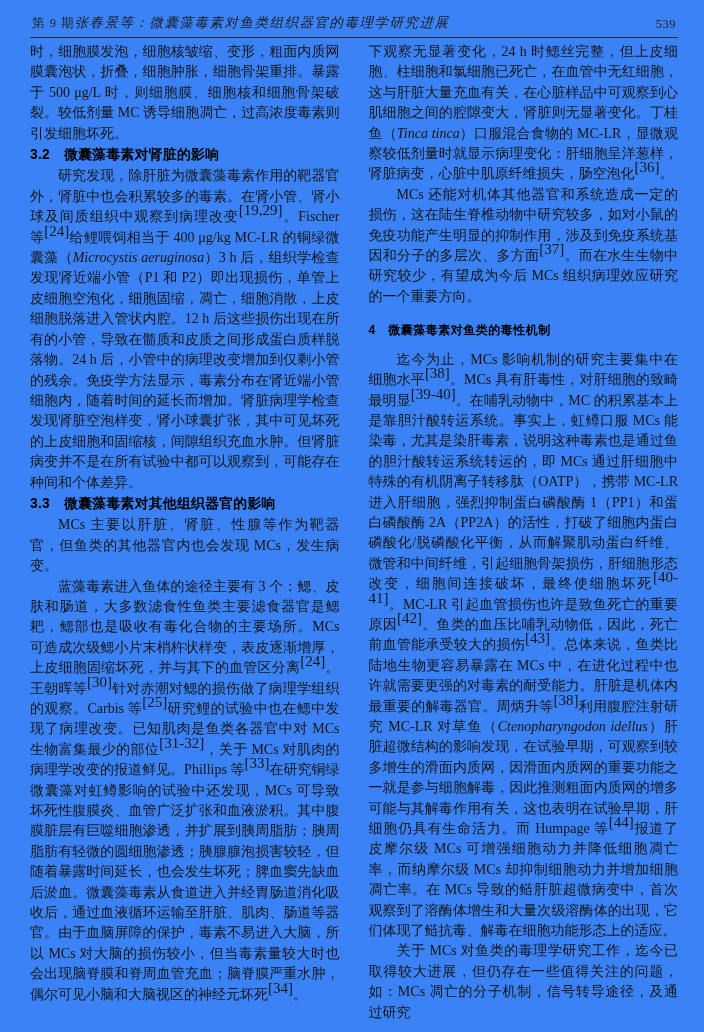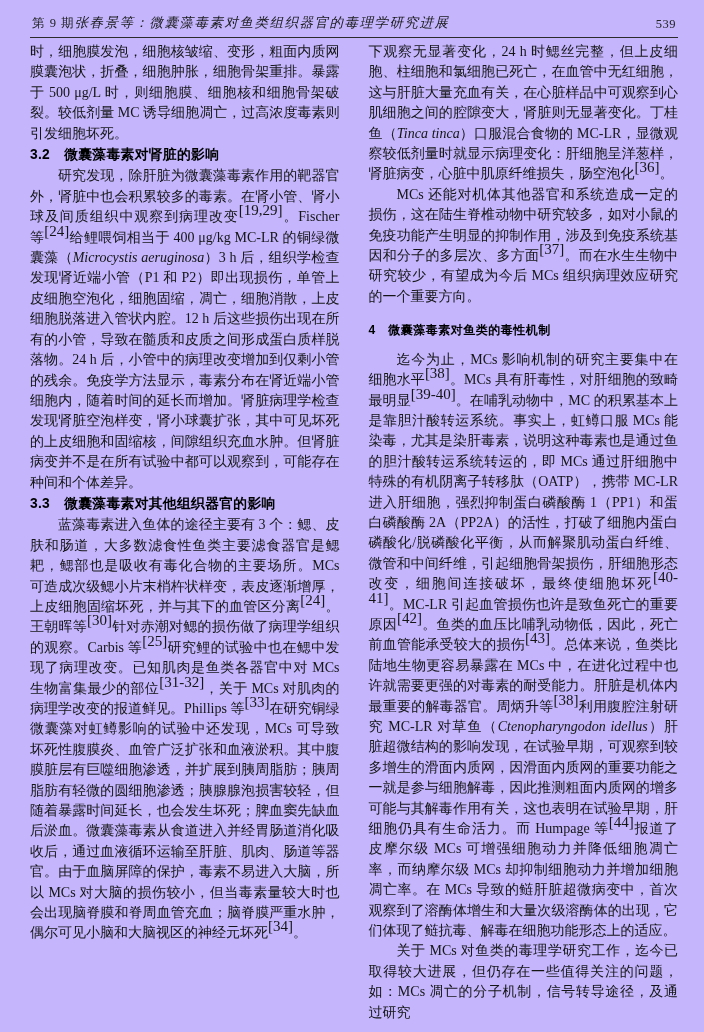--- a/index.html
+++ b/index.html
@@ -4,21 +4,21 @@
 <style>
   html,body{margin:0;padding:0;}
   body{
     width:704px;height:1032px;
     background:#b9b6b0;
     font-family:"Liberation Serif","DejaVu Serif",serif;
     overflow:hidden;
   }
   .page{
     width:704px;height:1032px;
-    background:#c4b5fd;
+    background:#3b82f6;
     box-sizing:border-box;
     padding:10px 26px 6px 30px;
     color:#161616;
   }
   .hdr{
     display:flex;align-items:flex-end;justify-content:space-between;
     font-size:12.5px;color:#222;
     padding:4px 2px 5px 2px;
     border-bottom:1.6px solid #2b2b2b;
   }
@@ -63,20 +63,21 @@
     <span class="issue">第 9 期</span>
     <span class="rtitle">张春景等：微囊藻毒素对鱼类组织器官的毒理学研究进展</span>
     <span class="pno">539</span>
   </div>
   <div class="cols">
     <div class="col">
         <div class="para noindent">时，细胞膜发泡，细胞核皱缩、变形，粗面内质网膜囊泡状，折叠，细胞肿胀，细胞骨架重排。暴露于 500 μg/L 时，则细胞膜、细胞核和细胞骨架破裂。较低剂量 MC 诱导细胞凋亡，过高浓度毒素则引发细胞坏死。</div>
         <div class="h2">3.2　微囊藻毒素对肾脏的影响</div>
         <div class="para">研究发现，除肝脏为微囊藻毒素作用的靶器官外，肾脏中也会积累较多的毒素。在肾小管、肾小球及间质组织中观察到病理改变<sup>[19,29]</sup>。Fischer 等<sup>[24]</sup>给鲤喂饲相当于 400 μg/kg MC-LR 的铜绿微囊藻（<i>Microcystis aeruginosa</i>）3 h 后，组织学检查发现肾近端小管（P1 和 P2）即出现损伤，单管上皮细胞空泡化，细胞固缩，凋亡，细胞消散，上皮细胞脱落进入管状内腔。12 h 后这些损伤出现在所有的小管，导致在髓质和皮质之间形成蛋白质样脱落物。24 h 后，小管中的病理改变增加到仅剩小管的残余。免疫学方法显示，毒素分布在肾近端小管细胞内，随着时间的延长而增加。肾脏病理学检查发现肾脏空泡样变，肾小球囊扩张，其中可见坏死的上皮细胞和固缩核，间隙组织充血水肿。但肾脏病变并不是在所有试验中都可以观察到，可能存在种间和个体差异。</div>
         <div class="h2">3.3　微囊藻毒素对其他组织器官的影响</div>
+        <div class="para">MCs 主要以肝脏、肾脏、性腺等作为靶器官，但鱼类的其他器官内也会发现 MCs，发生病变。</div>
         <div class="para">蓝藻毒素进入鱼体的途径主要有 3 个：鳃、皮肤和肠道，大多数滤食性鱼类主要滤食器官是鳃耙，鳃部也是吸收有毒化合物的主要场所。MCs 可造成次级鳃小片末梢杵状样变，表皮逐渐增厚，上皮细胞固缩坏死，并与其下的血管区分离<sup>[24]</sup>。王朝晖等<sup>[30]</sup>针对赤潮对鳃的损伤做了病理学组织的观察。Carbis 等<sup>[25]</sup>研究鲤的试验中也在鳃中发现了病理改变。已知肌肉是鱼类各器官中对 MCs 生物富集最少的部位<sup>[31-32]</sup>，关于 MCs 对肌肉的病理学改变的报道鲜见。Phillips 等<sup>[33]</sup>在研究铜绿微囊藻对虹鳟影响的试验中还发现，MCs 可导致坏死性腹膜炎、血管广泛扩张和血液淤积。其中腹膜脏层有巨噬细胞渗透，并扩展到胰周脂肪；胰周脂肪有轻微的圆细胞渗透；胰腺腺泡损害较轻，但随着暴露时间延长，也会发生坏死；脾血窦先缺血后淤血。微囊藻毒素从食道进入并经胃肠道消化吸收后，通过血液循环运输至肝脏、肌肉、肠道等器官。由于血脑屏障的保护，毒素不易进入大脑，所以 MCs 对大脑的损伤较小，但当毒素量较大时也会出现脑脊膜和脊周血管充血；脑脊膜严重水肿，偶尔可见小脑和大脑视区的神经元坏死<sup>[34]</sup>。</div>
       </div>
     <div class="col">
         <div class="para noindent">下观察无显著变化，24 h 时鳃丝完整，但上皮细胞、柱细胞和氯细胞已死亡，在血管中无红细胞，这与肝脏大量充血有关，在心脏样品中可观察到心肌细胞之间的腔隙变大，肾脏则无显著变化。丁桂鱼（<i>Tinca tinca</i>）口服混合食物的 MC-LR，显微观察较低剂量时就显示病理变化：肝细胞呈洋葱样，肾脏病变，心脏中肌原纤维损失，肠空泡化<sup>[36]</sup>。</div>
         <div class="para">MCs 还能对机体其他器官和系统造成一定的损伤，这在陆生脊椎动物中研究较多，如对小鼠的免疫功能产生明显的抑制作用，涉及到免疫系统基因和分子的多层次、多方面<sup>[37]</sup>。而在水生生物中研究较少，有望成为今后 MCs 组织病理效应研究的一个重要方向。</div>
         <div class="h1">4　微囊藻毒素对鱼类的毒性机制</div>
         <div class="para">迄今为止，MCs 影响机制的研究主要集中在细胞水平<sup>[38]</sup>。MCs 具有肝毒性，对肝细胞的致畸最明显<sup>[39-40]</sup>。在哺乳动物中，MC 的积累基本上是靠胆汁酸转运系统。事实上，虹鳟口服 MCs 能染毒，尤其是染肝毒素，说明这种毒素也是通过鱼的胆汁酸转运系统转运的，即 MCs 通过肝细胞中特殊的有机阴离子转移肽（OATP），携带 MC-LR 进入肝细胞，强烈抑制蛋白磷酸酶 1（PP1）和蛋白磷酸酶 2A（PP2A）的活性，打破了细胞内蛋白磷酸化/脱磷酸化平衡，从而解聚肌动蛋白纤维、微管和中间纤维，引起细胞骨架损伤，肝细胞形态改变，细胞间连接破坏，最终使细胞坏死<sup>[40-41]</sup>。MC-LR 引起血管损伤也许是致鱼死亡的重要原因<sup>[42]</sup>。鱼类的血压比哺乳动物低，因此，死亡前血管能承受较大的损伤<sup>[43]</sup>。总体来说，鱼类比陆地生物更容易暴露在 MCs 中，在进化过程中也许就需要更强的对毒素的耐受能力。肝脏是机体内最重要的解毒器官。周炳升等<sup>[38]</sup>利用腹腔注射研究 MC-LR 对草鱼（<i>Ctenopharyngodon idellus</i>）肝脏超微结构的影响发现，在试验早期，可观察到较多增生的滑面内质网，因滑面内质网的重要功能之一就是参与细胞解毒，因此推测粗面内质网的增多可能与其解毒作用有关，这也表明在试验早期，肝细胞仍具有生命活力。而 Humpage 等<sup>[44]</sup>报道了皮摩尔级 MCs 可增强细胞动力并降低细胞凋亡率，而纳摩尔级 MCs 却抑制细胞动力并增加细胞凋亡率。在 MCs 导致的鲢肝脏超微病变中，首次观察到了溶酶体增生和大量次级溶酶体的出现，它们体现了鲢抗毒、解毒在细胞功能形态上的适应。</div>
         <div class="para">关于 MCs 对鱼类的毒理学研究工作，迄今已取得较大进展，但仍存在一些值得关注的问题，如：MCs 凋亡的分子机制，信号转导途径，及通过研究</div>
       </div>
   </div>

